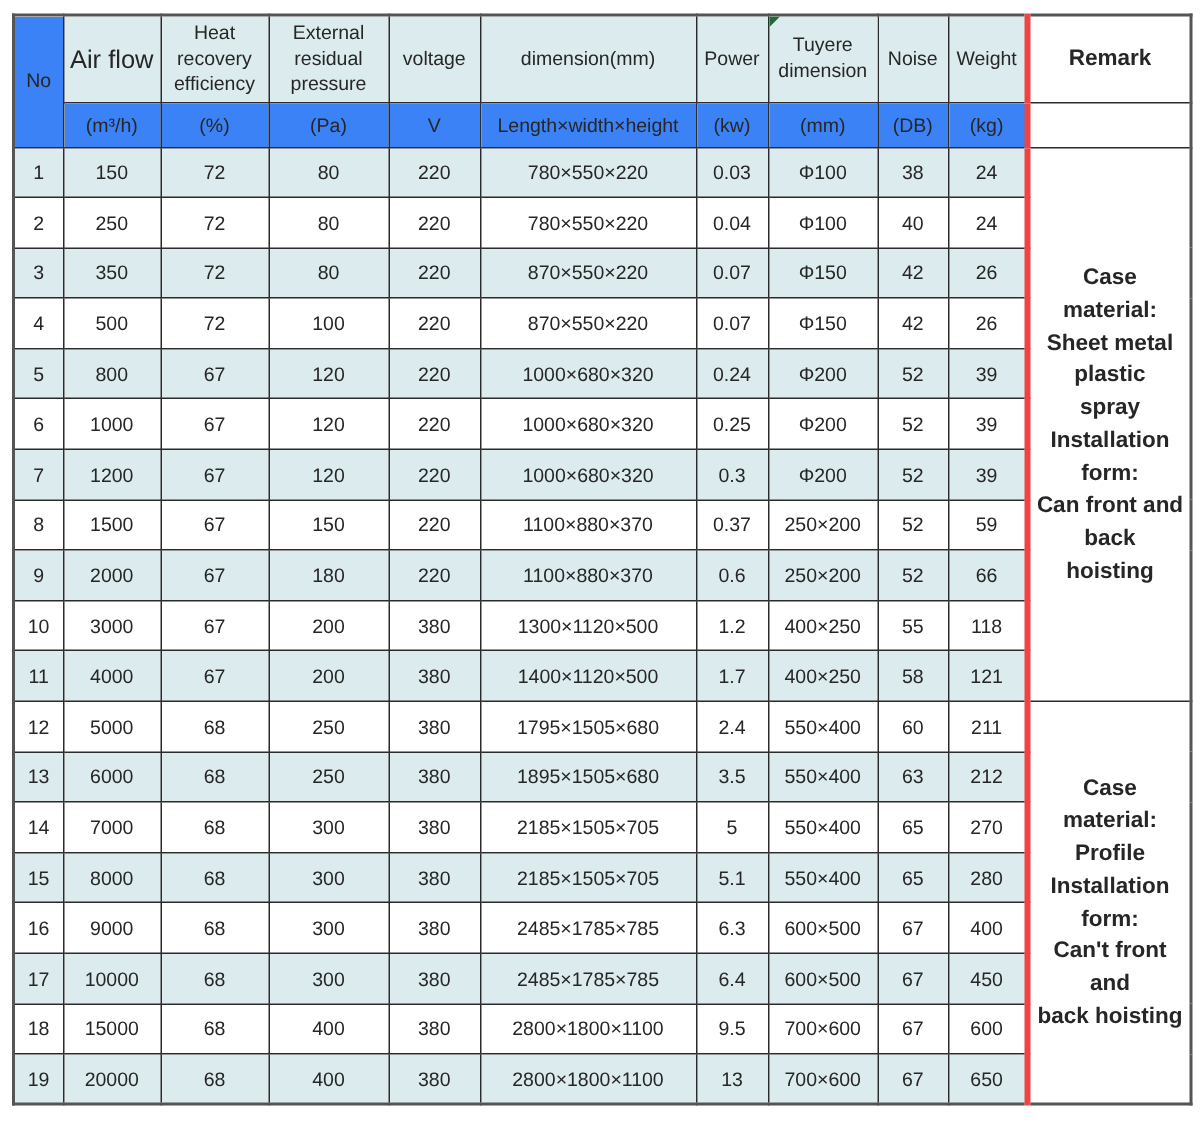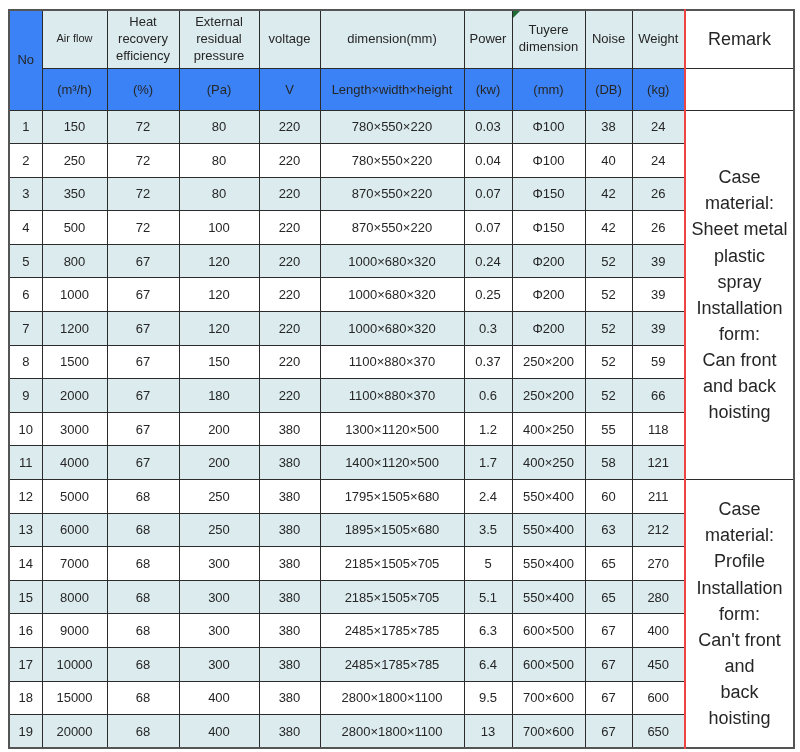--- a/index.html
+++ b/index.html
@@ -25,47 +25,48 @@
   .spec th, .spec td {
     border: 1px solid #2b2b2b;
     text-align: center;
     vertical-align: middle;
     padding: 1px 2px;
     font-size: 13px;
     font-weight: normal;
     overflow: hidden;
   }
   tr.hdr-main { height: 58px; }
-  tr.hdr-units { height: 42px; margin-left: 29px; }
+  tr.hdr-units { height: 30px; margin-left: 29px; }
   tbody tr.data-row { height: 33.6px; }
   .shade-cell { background: #dcebee; }
   .white-cell { background: #3b82f6; }
   tbody tr.shade td { background: #dcebee; }
   tbody tr.plain td { background: #ffffff; }
   .hdr-main th { line-height: 1.3; }
   th.big {
-    font-size: 11px;
+    font-size: 17px;
     line-height: 1.25;
   }
   th.rel { position: relative; margin-left: 10px; }
   .comment-flag {
     position: absolute;
     top: 0;
     left: 0;
     width: 0;
     height: 0;
     border-top: 7px solid #1e6b34;
     border-right: 7px solid transparent;
   }
   td.remark-cell, th.remark-hd {
     background: #ffffff !important;
     white-space: pre-line;
     line-height: 1.45;
-    font-size: 18px;
-    border-left: 2px solid #ef4444;
+    font-size: 15px;
+    border-left: 4px solid #ef4444;
+    font-weight: bold;
   }
   td.remark-cell { border-top: 1px solid #777777; margin-top: 32px; }
 </style>
 </head>
 <body>
 
 <div class="page">
   <table class="spec">
     <colgroup>
       <col style="width:33px">

